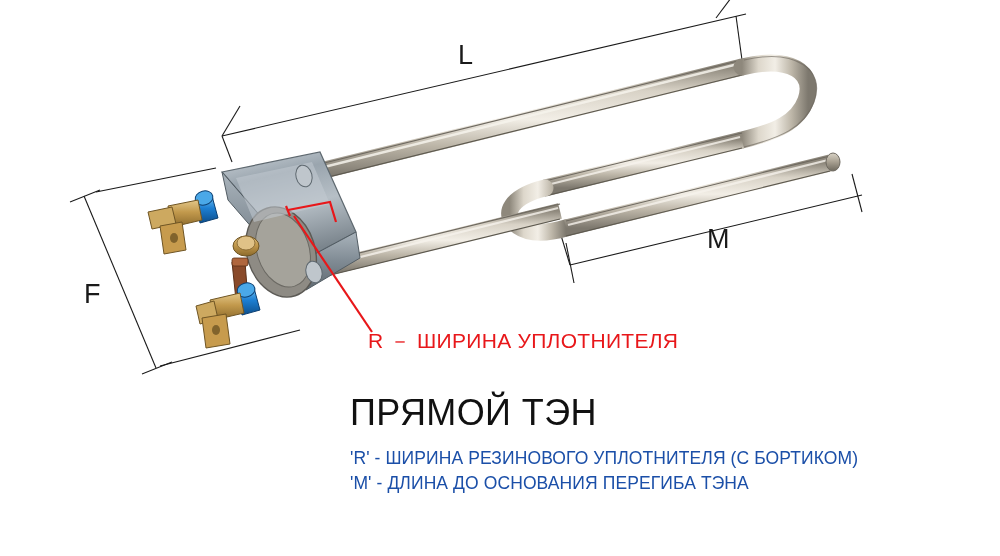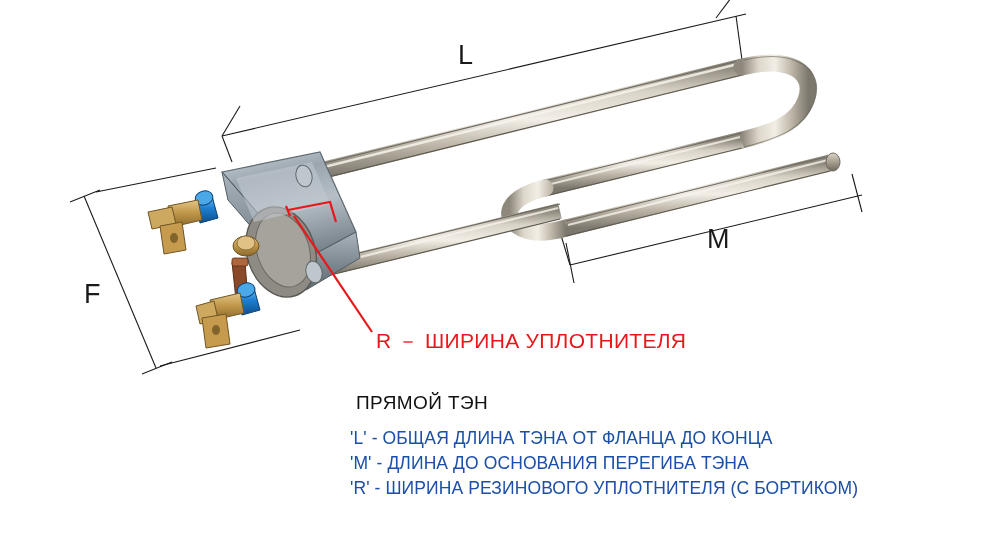--- a/index.html
+++ b/index.html
@@ -43,23 +43,23 @@
     letter-spacing: 0.3px;
   }
   #caption-block {
     position: absolute;
     left: 350px;
     top: 392px;
     width: 620px;
   }
   #caption-title {
     font-family: "Liberation Sans", sans-serif;
-    font-size: 19px;
+    font-size: 36px;
     color: #111111;
-    margin: 0 0 12px 6px;
+    margin: 0 0 12px 0;
     letter-spacing: 0.4px;
   }
   .caption-line {
     font-family: "Liberation Sans", sans-serif;
     font-size: 17.5px;
     color: #1b4fa8;
     line-height: 1.42;
     white-space: nowrap;
     letter-spacing: 0.1px;
   }
@@ -220,22 +220,21 @@
       <path d="M 286 206 L 290 216"></path>
 
       <path d="M 294 216 L 372 332"></path>
     </g>
   </svg>
 
   <div class="dim-label" style="left:458px; top:40px;">L</div>
   <div class="dim-label" style="left:707px; top:224px;">M</div>
   <div class="dim-label" style="left:84px; top:279px;">F</div>
 
-  <div class="r-label" style="left:376px; top:327px;">R － ШИРИНА УПЛОТНИТЕЛЯ</div>
+  <div class="r-label" style="left:368px; top:327px;">R － ШИРИНА УПЛОТНИТЕЛЯ</div>
 
   <div id="caption-block">
     <div id="caption-title">ПРЯМОЙ ТЭН</div>
-    <div class="caption-line">'L' - ОБЩАЯ   ДЛИНА  ТЭНА ОТ ФЛАНЦА ДО КОНЦА</div>
+    <div class="caption-line">'R' - ШИРИНА РЕЗИНОВОГО УПЛОТНИТЕЛЯ (С БОРТИКОМ)</div>
     <div class="caption-line">'M' -    ДЛИНА ДО ОСНОВАНИЯ ПЕРЕГИБА ТЭНА</div>
-    <div class="caption-line">'R' - ШИРИНА РЕЗИНОВОГО УПЛОТНИТЕЛЯ (С БОРТИКОМ)</div>
   </div>
 
 </div>
 
 </body></html>

